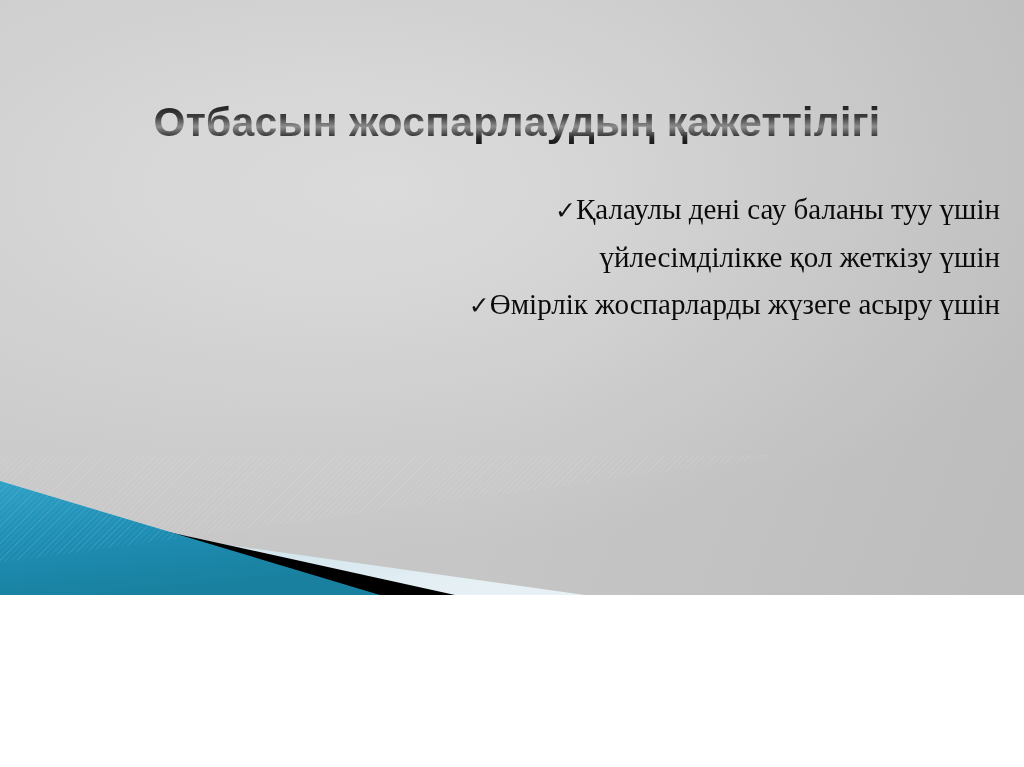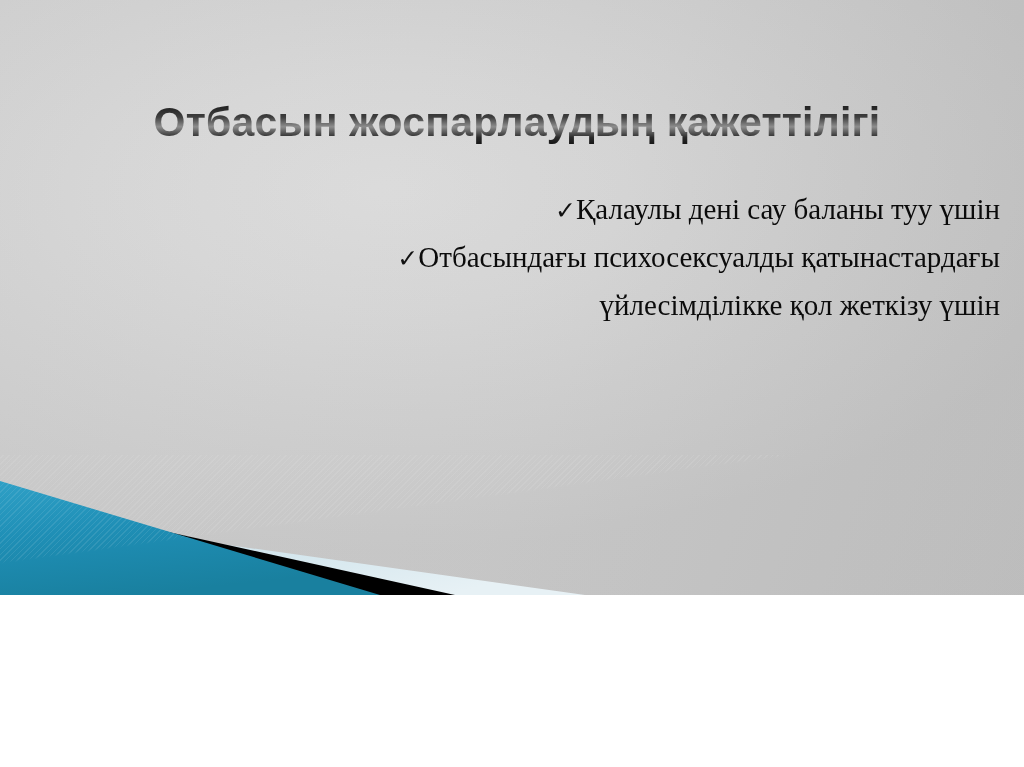--- a/index.html
+++ b/index.html
@@ -134,27 +134,27 @@
     <h1 class="slide-title">Отбасын жоспарлаудың қажеттілігі</h1>
   </div>
 
   <div class="body-block">
 
     <div class="bullet-line">
       <span class="check">✓</span><span class="bullet-text">Қалаулы дені сау баланы туу үшін</span>
     </div>
 
 
-    <div class="bullet-line">
-      <span class="check">✓</span><span class="bullet-text">Отбасындағы психосексуалды қатынастардағы</span>
-    </div>
     <div class="bullet-line cont">
       <span class="bullet-text">үйлесімділікке қол жеткізу үшін</span>
     </div>
 
+    <div class="bullet-line">
+      <span class="check">✓</span><span class="bullet-text">Өмірлік жоспарларды жүзеге асыру үшін</span>
+    </div>
 
 
   </div>
 
   <div class="deco">
     <svg viewBox="0 0 1024 140" preserveAspectRatio="none" aria-hidden="true">
       <defs>
         <linearGradient id="tealGrad" x1="0" y1="0" x2="0.35" y2="1">
           <stop offset="0%" stop-color="#2FA0C6"></stop>
           <stop offset="45%" stop-color="#1F8FB6"></stop>

